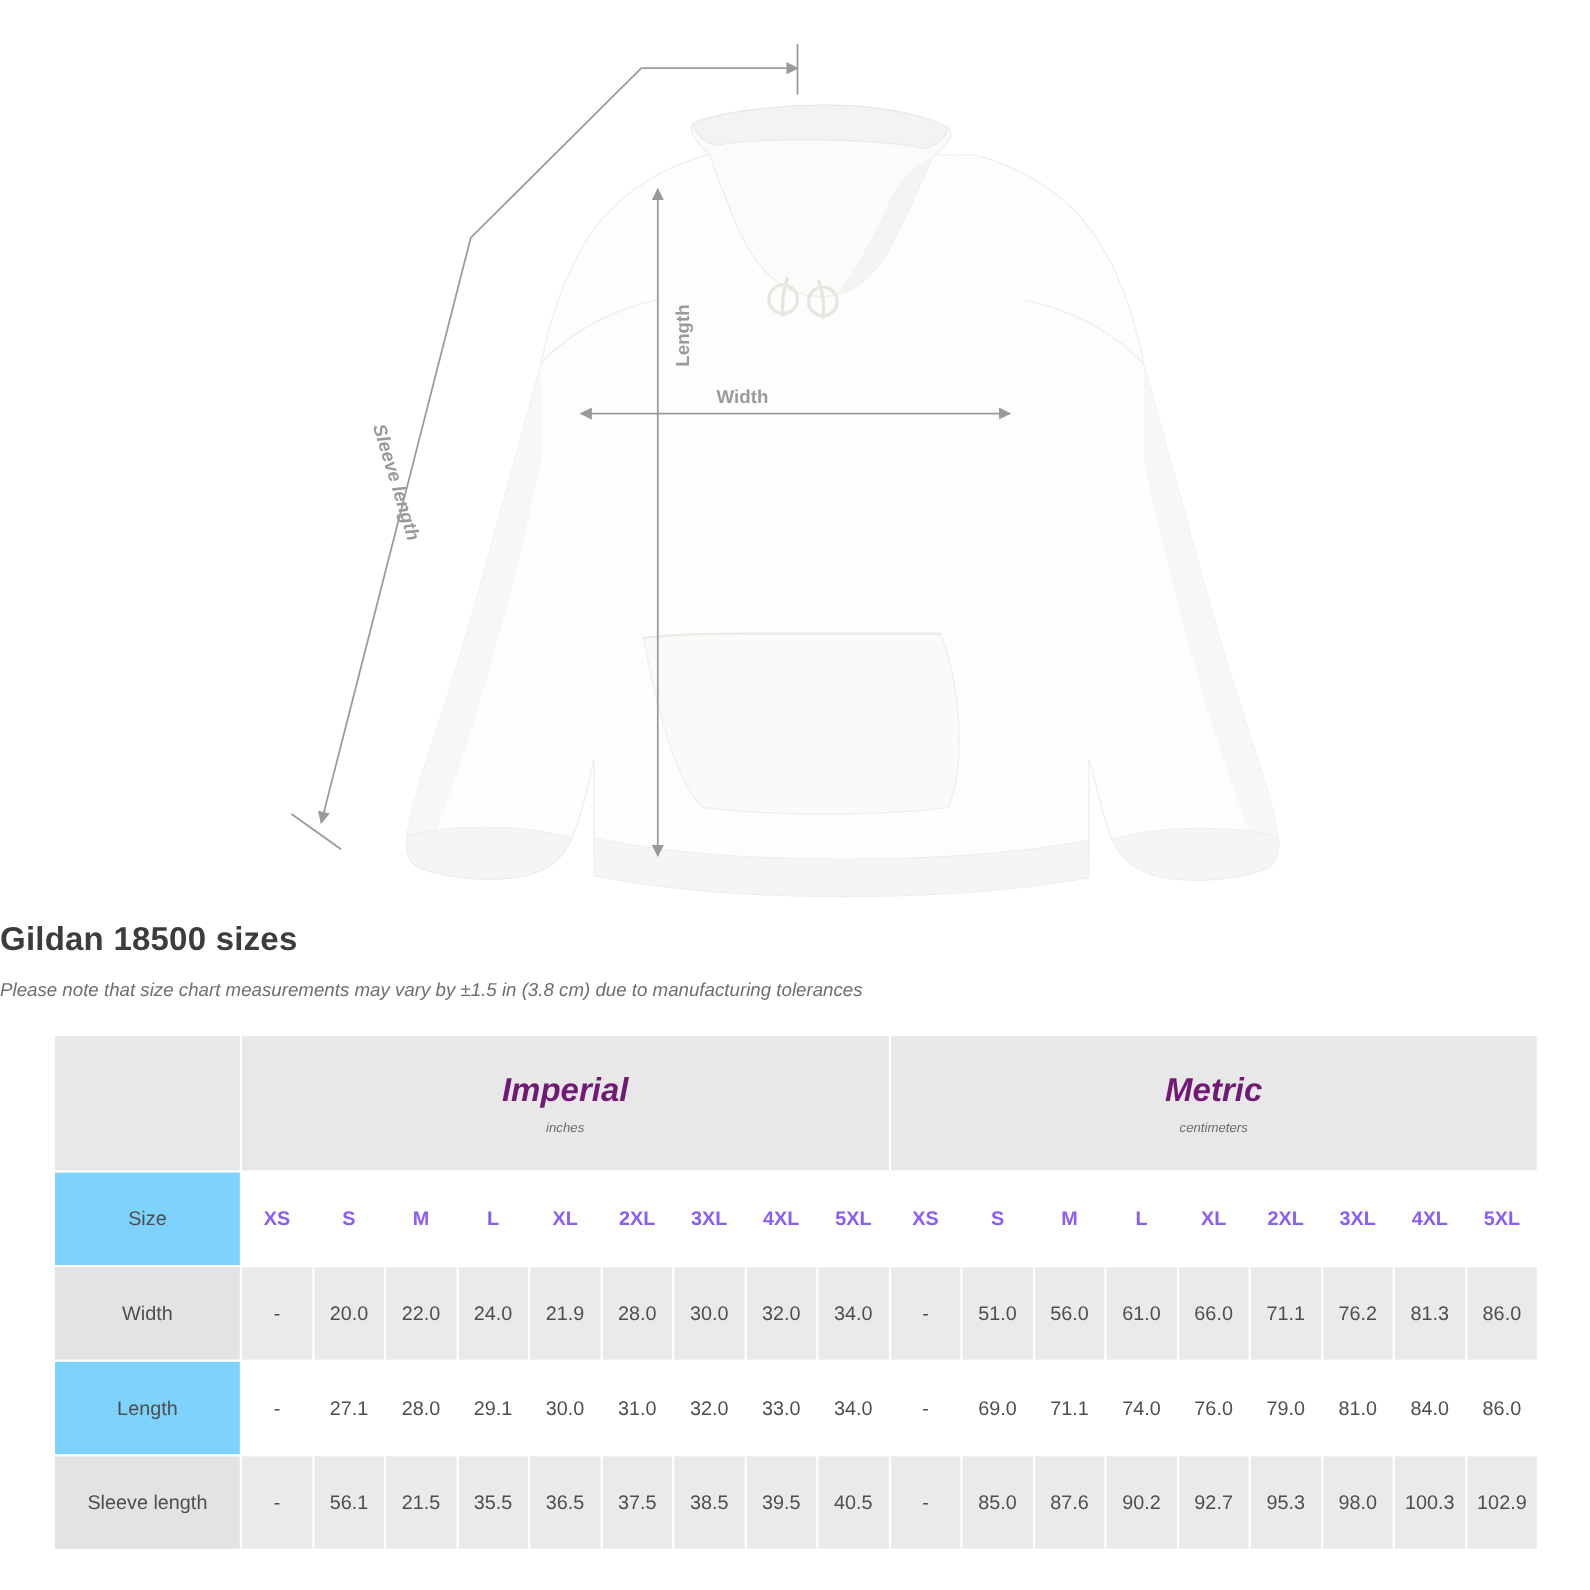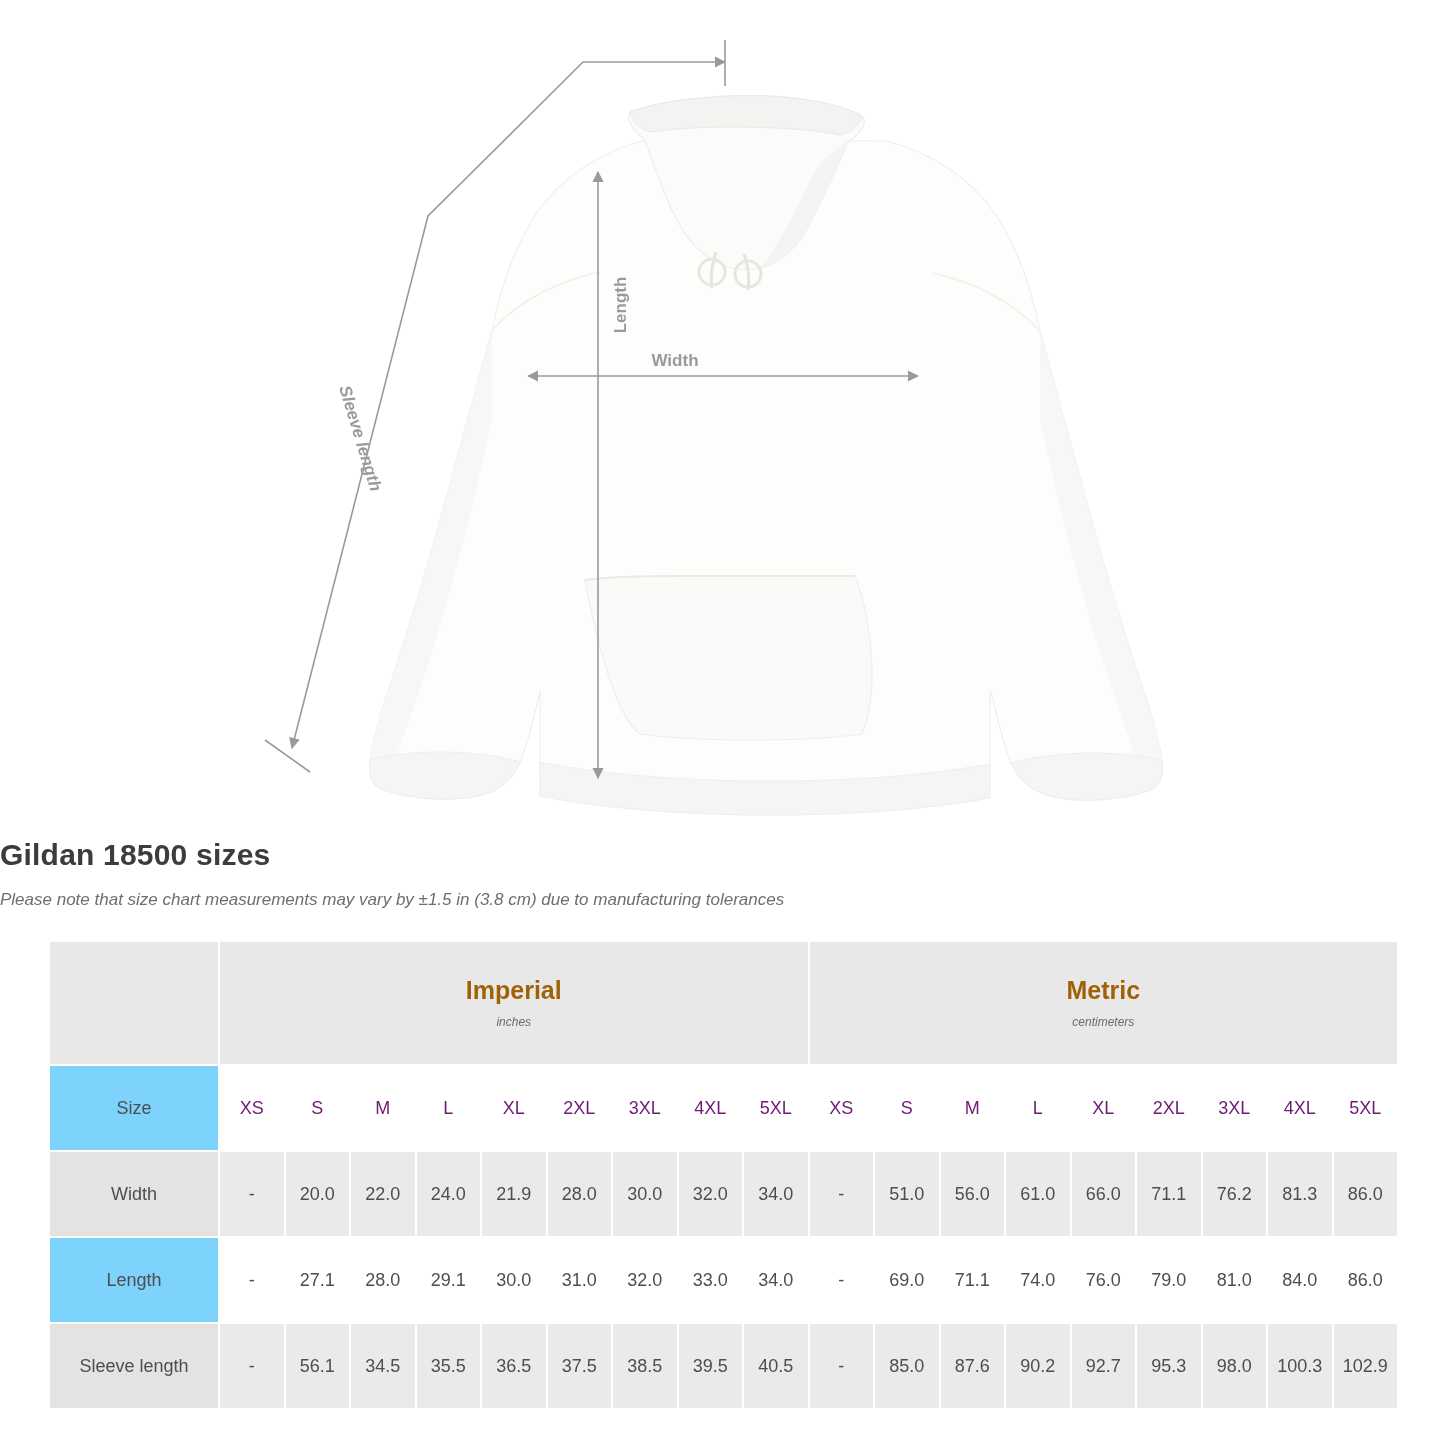--- a/index.html
+++ b/index.html
@@ -66,23 +66,24 @@
     color: #4e4e4e;
     font-weight: normal;
     padding: 0;
   }
   
   .unit-band td {
     background: #e8e8e8;
     height: 122px;
   }
   .unit-name {
-    font-size: 25px;
+    font-size: 30px;
+    font-style: italic;
     font-weight: bold;
-    color: #a16207;
+    color: #701a75;
     line-height: 1.1;
   }
   .unit-sub {
     font-size: 12px;
     font-style: italic;
     color: #6b6b6b;
     margin-top: 10px;
   }
   tr.r-size td { background: #ffffff; height: 84px; }
   tr.r-width td { background: #eaeaea; height: 84px; }
@@ -94,21 +95,21 @@
   tr.r-width td.label,
   tr.r-sleeve td.label { background: #e3e3e3; }
 
   td.label {
     font-weight: bold;
     font-size: 19px;
     color: #4e4e4e;
   }
   .col-label { width: 170px; }
   .col-cell { width: 65.5px; }
-  tr.r-size td.col-cell { font-weight: normal; color: #701a75; }
+  tr.r-size td.col-cell { font-weight: bold; color: #8b5cf6; }
 </style>
 </head>
 <body>
 
 <div class="page">
 
   <div class="illustration">
     <svg width="1445" height="830" viewBox="0 0 1445 830" xmlns="http://www.w3.org/2000/svg">
       <defs>
         <marker id="arrEnd" viewBox="0 0 10 10" refX="9" refY="5" markerWidth="7" markerHeight="7" orient="auto-start-reverse">
@@ -325,21 +326,21 @@
           <td class="col-cell">79.0</td>
           <td class="col-cell">81.0</td>
           <td class="col-cell">84.0</td>
           <td class="col-cell">86.0</td>
         </tr>
 
         <tr class="r-sleeve">
           <td class="label">Sleeve length</td>
           <td class="col-cell">-</td>
           <td class="col-cell">56.1</td>
-          <td class="col-cell">34.5</td>
+          <td class="col-cell">21.5</td>
           <td class="col-cell">35.5</td>
           <td class="col-cell">36.5</td>
           <td class="col-cell">37.5</td>
           <td class="col-cell">38.5</td>
           <td class="col-cell">39.5</td>
           <td class="col-cell">40.5</td>
           <td class="col-cell">-</td>
           <td class="col-cell">85.0</td>
           <td class="col-cell">87.6</td>
           <td class="col-cell">90.2</td>

